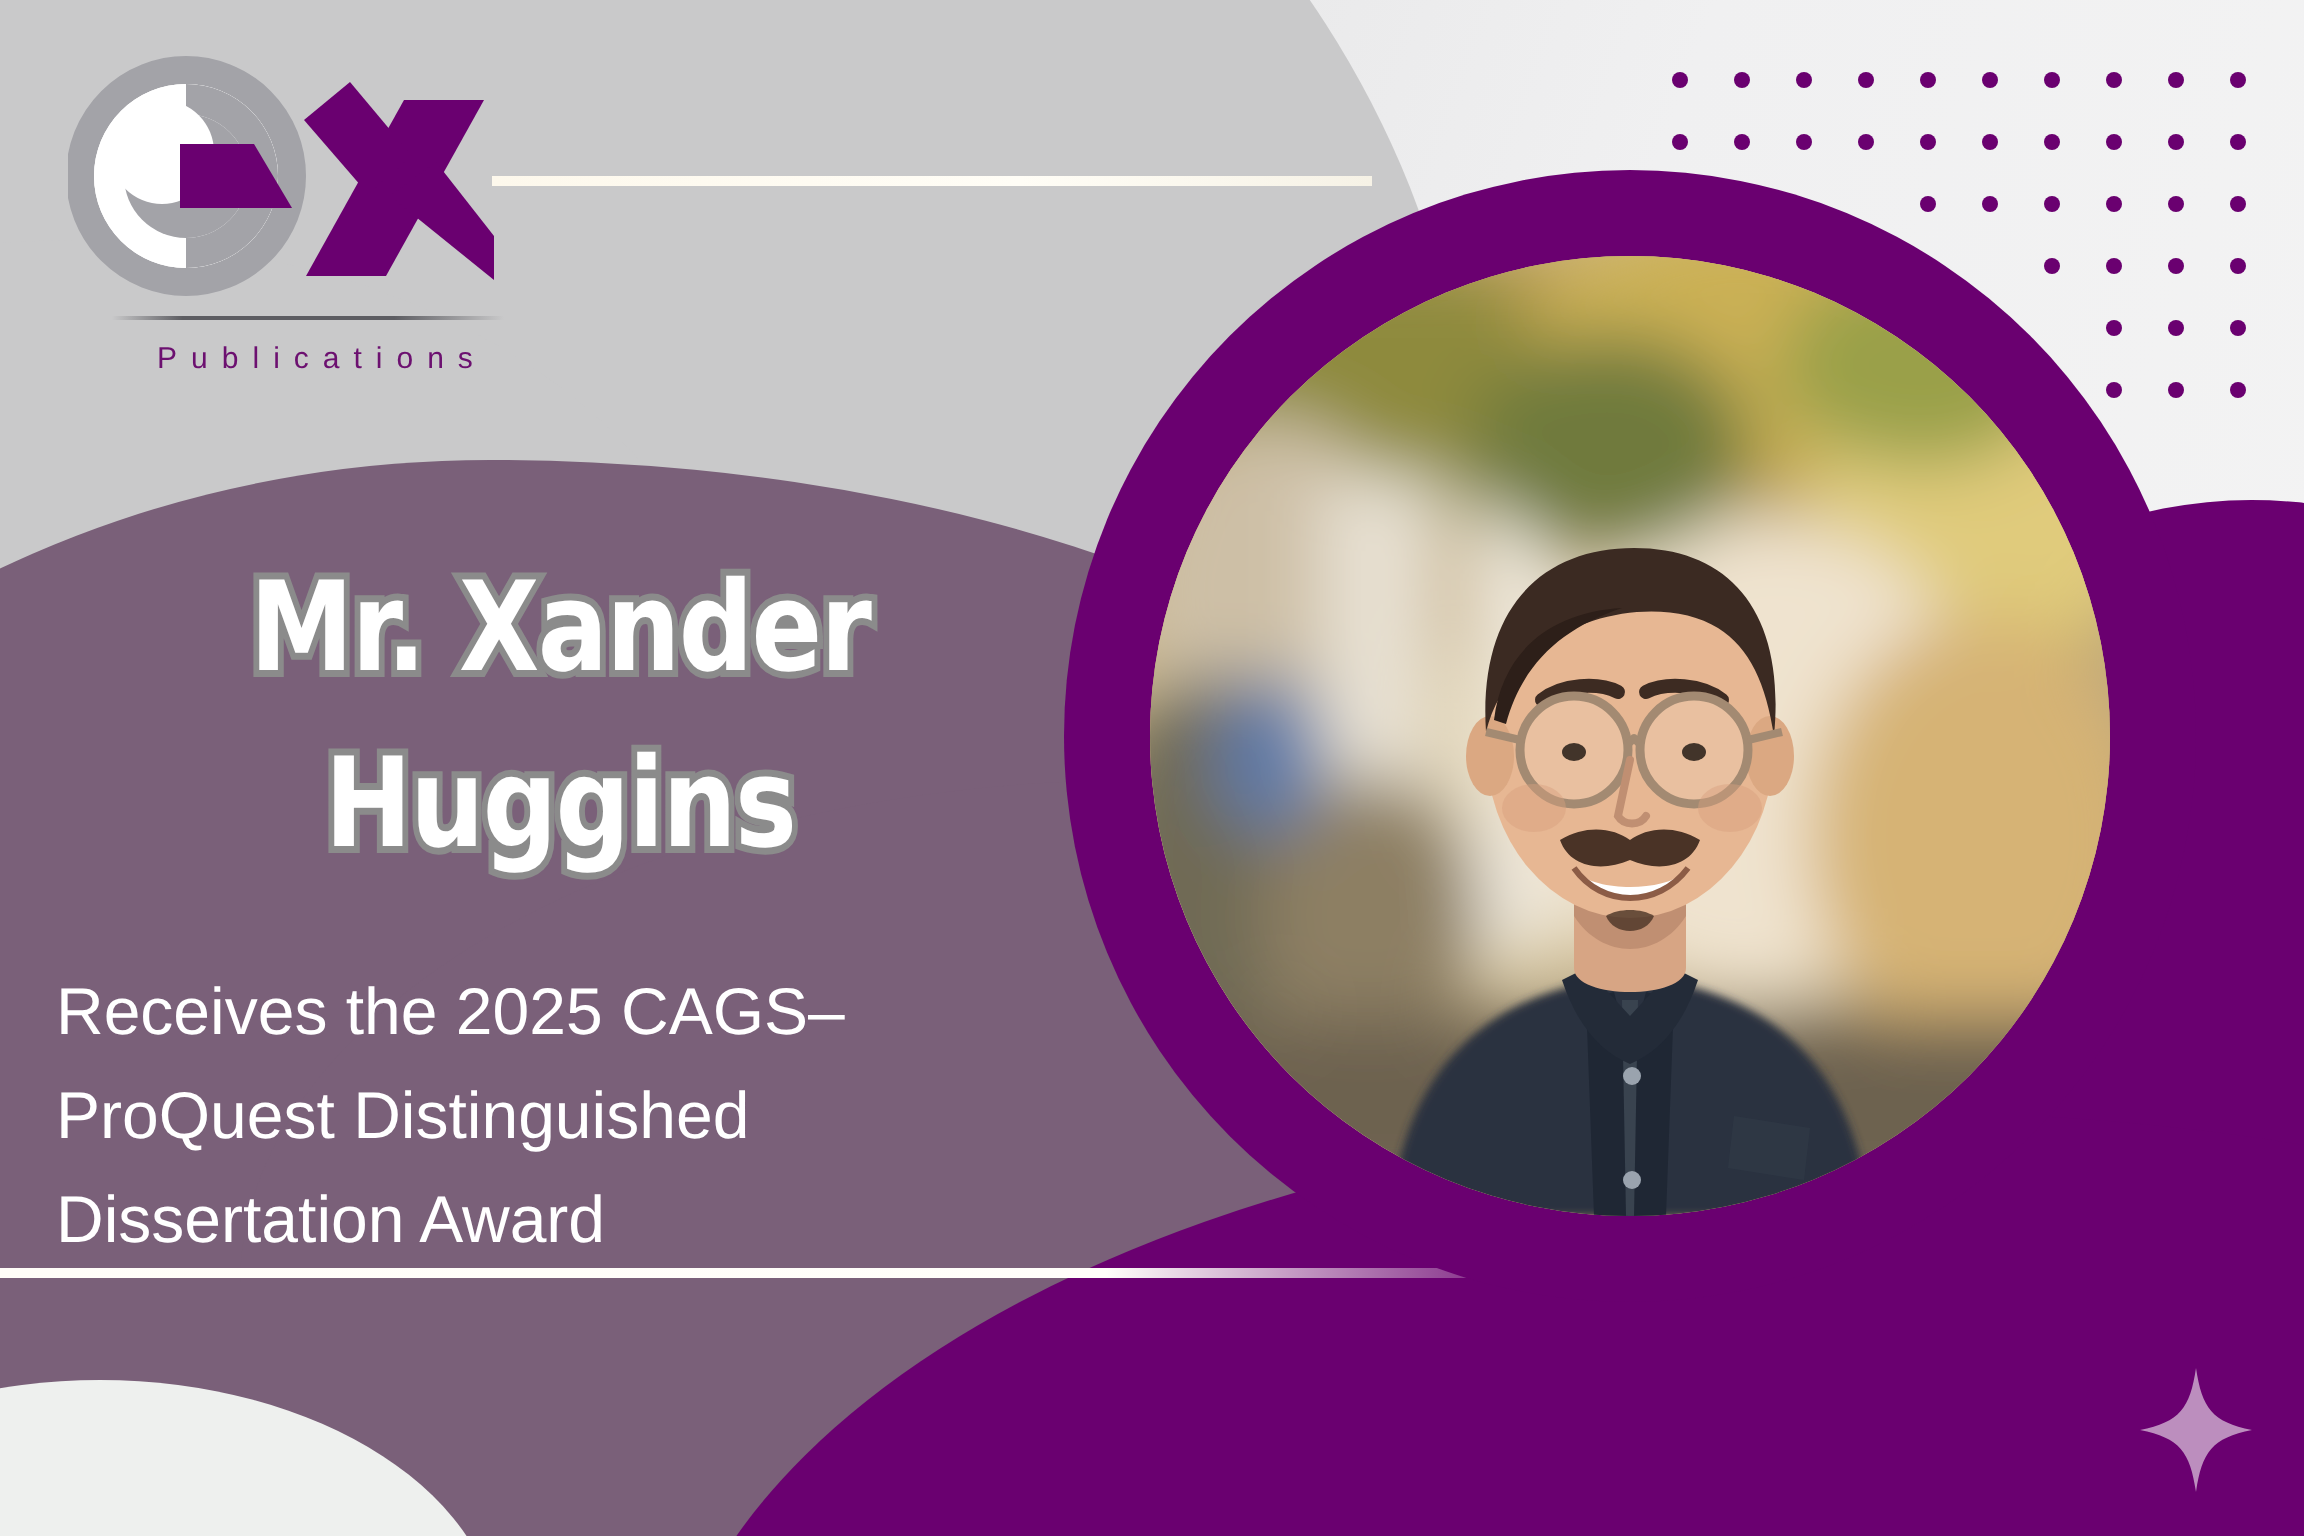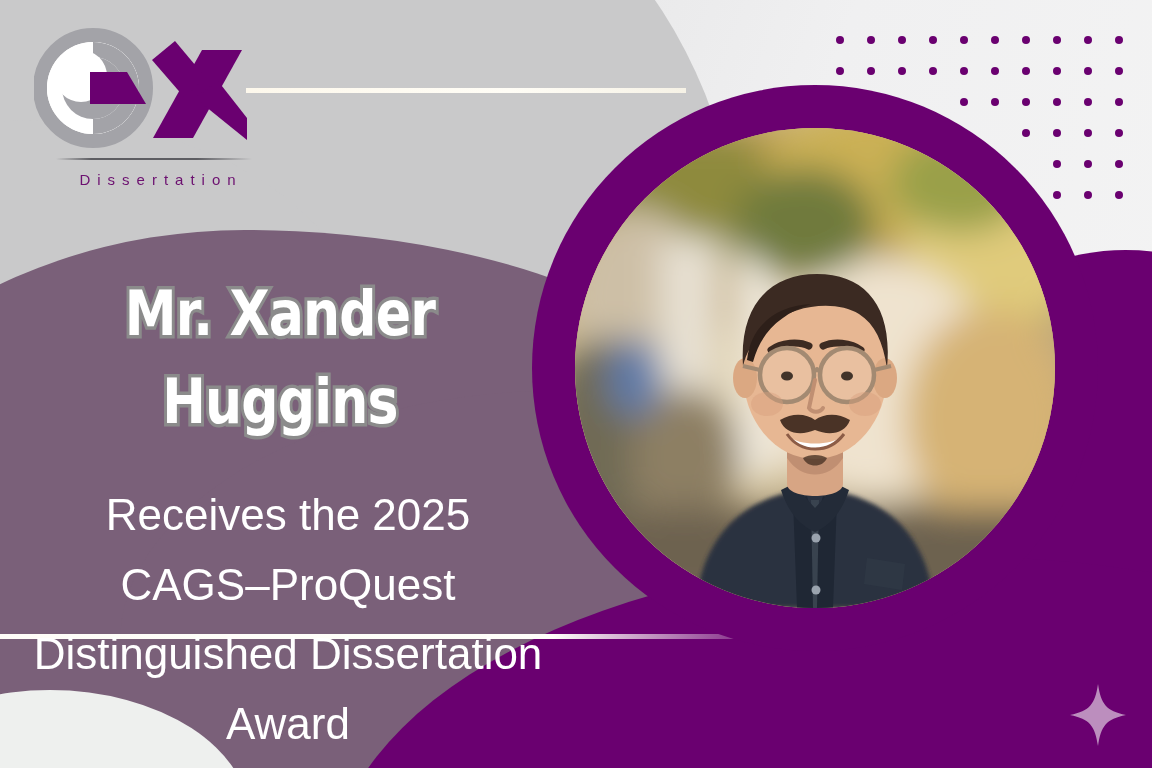--- a/index.html
+++ b/index.html
@@ -225,25 +225,24 @@
     transform-origin: center top;
     white-space: pre-line;
   }
 
   
   .subtitle {
     position: absolute;
     left: 28px;
     top: 480px;
     width: 520px;
-    font-size: 44px;
+    font-size: 33px;
     line-height: 1.58;
     color: #ffffff;
     font-family: "Liberation Sans", sans-serif;
-    text-align: center;
   }
 </style>
 </head>
 <body>
 
 <div class="poster">
 
   <div class="bg-layer bg-base"></div>
   <div class="blob-gray-light"></div>
   <div class="blob-gray-big"></div>
@@ -313,21 +312,21 @@
         <path d="M56 46 L93 46 L112 78 L56 78 Z" fill="#6a0070"></path>
 
         <path d="M119 112 L159 112 L208 24 L168 24 Z" fill="#6a0070" transform="translate(0,0)"></path>
 
         <path d="M118 34 L141 15 L172 52 L150 71 Z" fill="#6a0070"></path>
 
         <path d="M161 72 L184 55 L213 92 L213 114 Z" fill="#6a0070"></path>
       </svg>
     </div>
     <div class="logo-divider"></div>
-    <div class="logo-word">Dissertation</div>
+    <div class="logo-word">Publications</div>
   </div>
 
   <div class="photo-ring">
     <div class="photo-inner">
       <svg width="480" height="480" viewBox="0 0 480 480" xmlns="http://www.w3.org/2000/svg">
         <defs>
           <radialGradient id="bokehA" cx="35%" cy="25%" r="55%">
             <stop offset="0%" stop-color="#d8c27e"></stop>
             <stop offset="100%" stop-color="#a98b52"></stop>
           </radialGradient>

